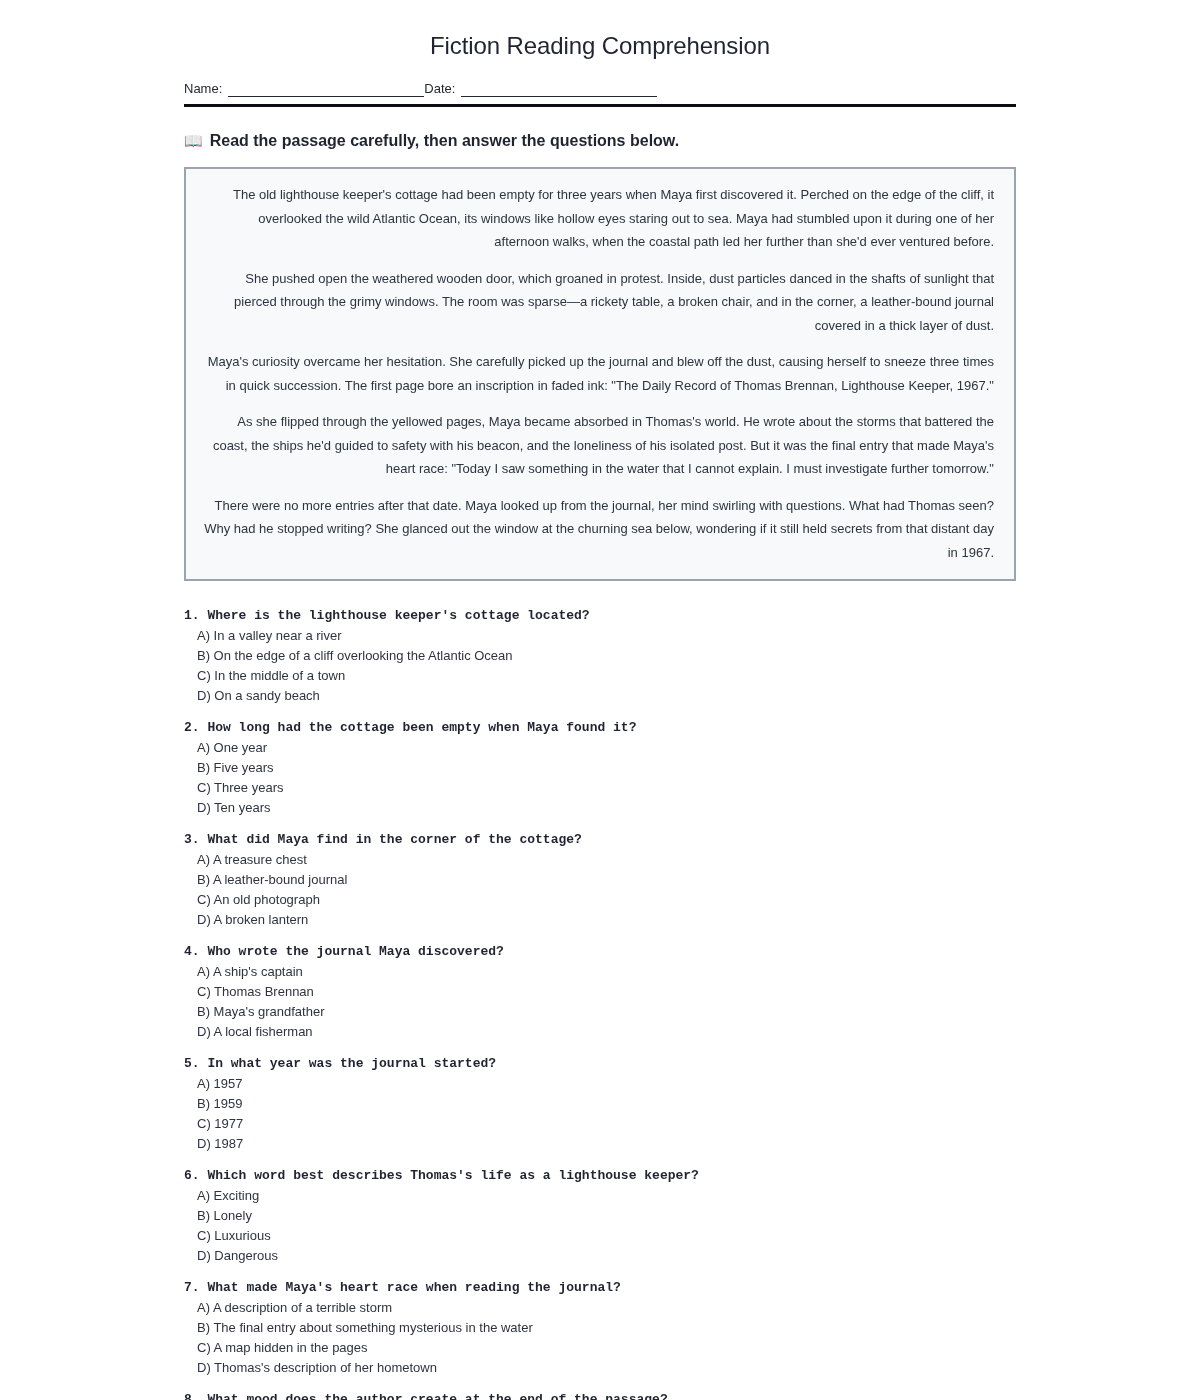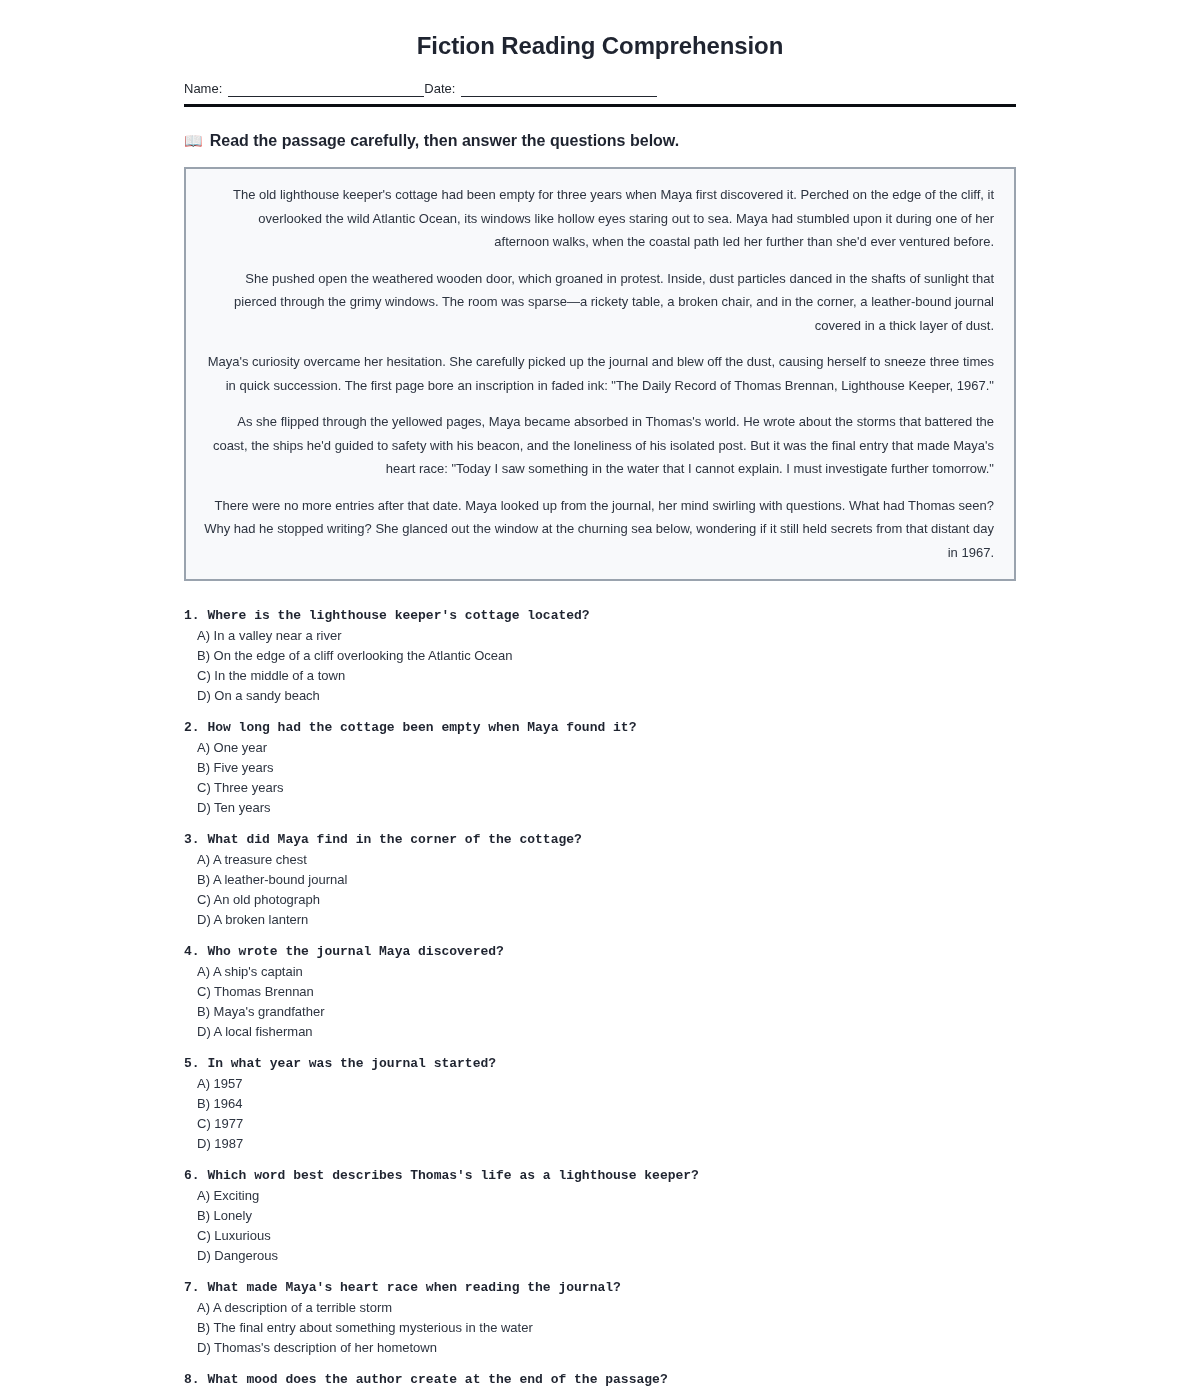--- a/index.html
+++ b/index.html
@@ -19,21 +19,21 @@
     box-sizing: border-box;
     padding: 0 184px;
   }
   
   .doc-title {
     margin: 0;
     padding-top: 31px;
     text-align: center;
     font-size: 24px;
     line-height: 30px;
-    font-weight: bold;
+    font-weight: normal;
     color: #1f2430;
     letter-spacing: -0.1px;
   }
   
   .namedate-row {
     display: flex;
     align-items: flex-end;
     margin-top: 19px;
     font-size: 13px;
     line-height: 17px;
@@ -192,41 +192,42 @@
         <li class="option">C) Thomas Brennan</li>
         <li class="option">B) Maya's grandfather</li>
         <li class="option">D) A local fisherman</li>
       </ul>
     </div>
 
     <div class="question-block">
       <p class="question-text">5. In what year was the journal started?</p>
       <ul class="options">
         <li class="option">A) 1957</li>
-        <li class="option">B) 1964</li>
+        <li class="option">B) 1959</li>
         <li class="option">C) 1977</li>
         <li class="option">D) 1987</li>
       </ul>
     </div>
 
     <div class="question-block">
       <p class="question-text">6. Which word best describes Thomas's life as a lighthouse keeper?</p>
       <ul class="options">
         <li class="option">A) Exciting</li>
         <li class="option">B) Lonely</li>
         <li class="option">C) Luxurious</li>
         <li class="option">D) Dangerous</li>
       </ul>
     </div>
 
     <div class="question-block">
       <p class="question-text">7. What made Maya's heart race when reading the journal?</p>
       <ul class="options">
         <li class="option">A) A description of a terrible storm</li>
         <li class="option">B) The final entry about something mysterious in the water</li>
+        <li class="option">C) A map hidden in the pages</li>
         <li class="option">D) Thomas's description of her hometown</li>
       </ul>
     </div>
 
     <div class="question-block">
       <p class="question-text">8. What mood does the author create at the end of the passage?</p>
 
     </div>
 
   </div>

